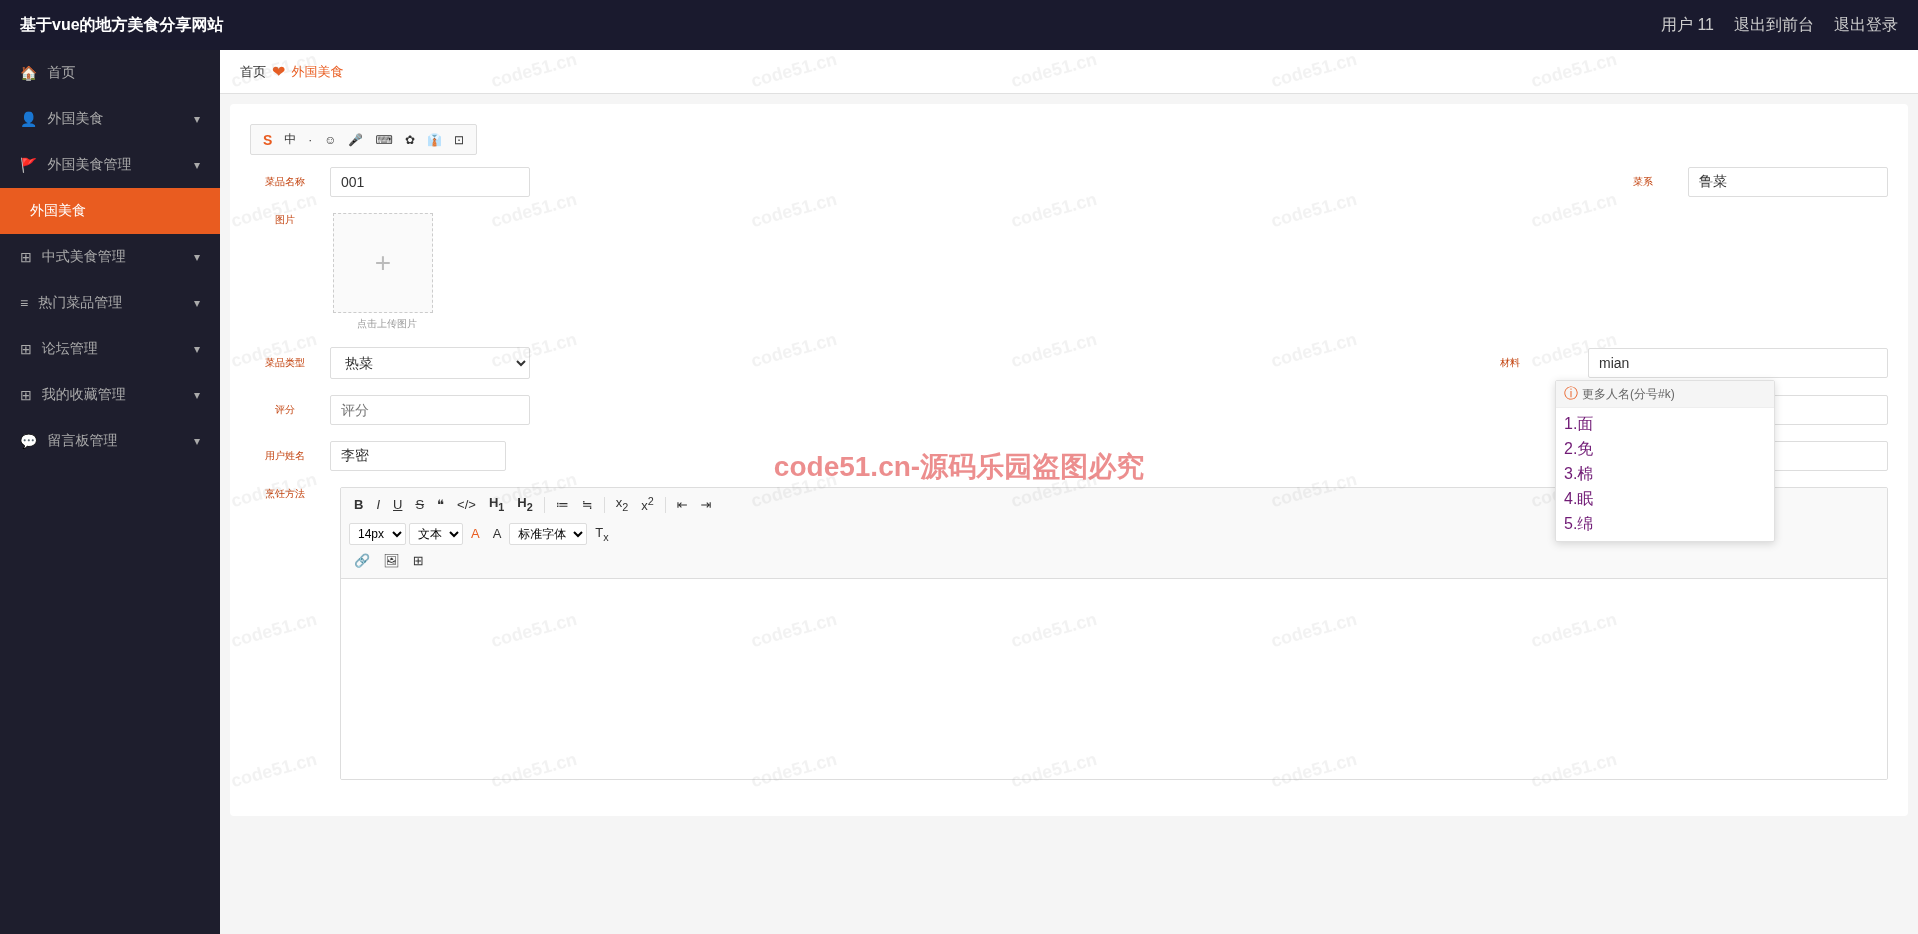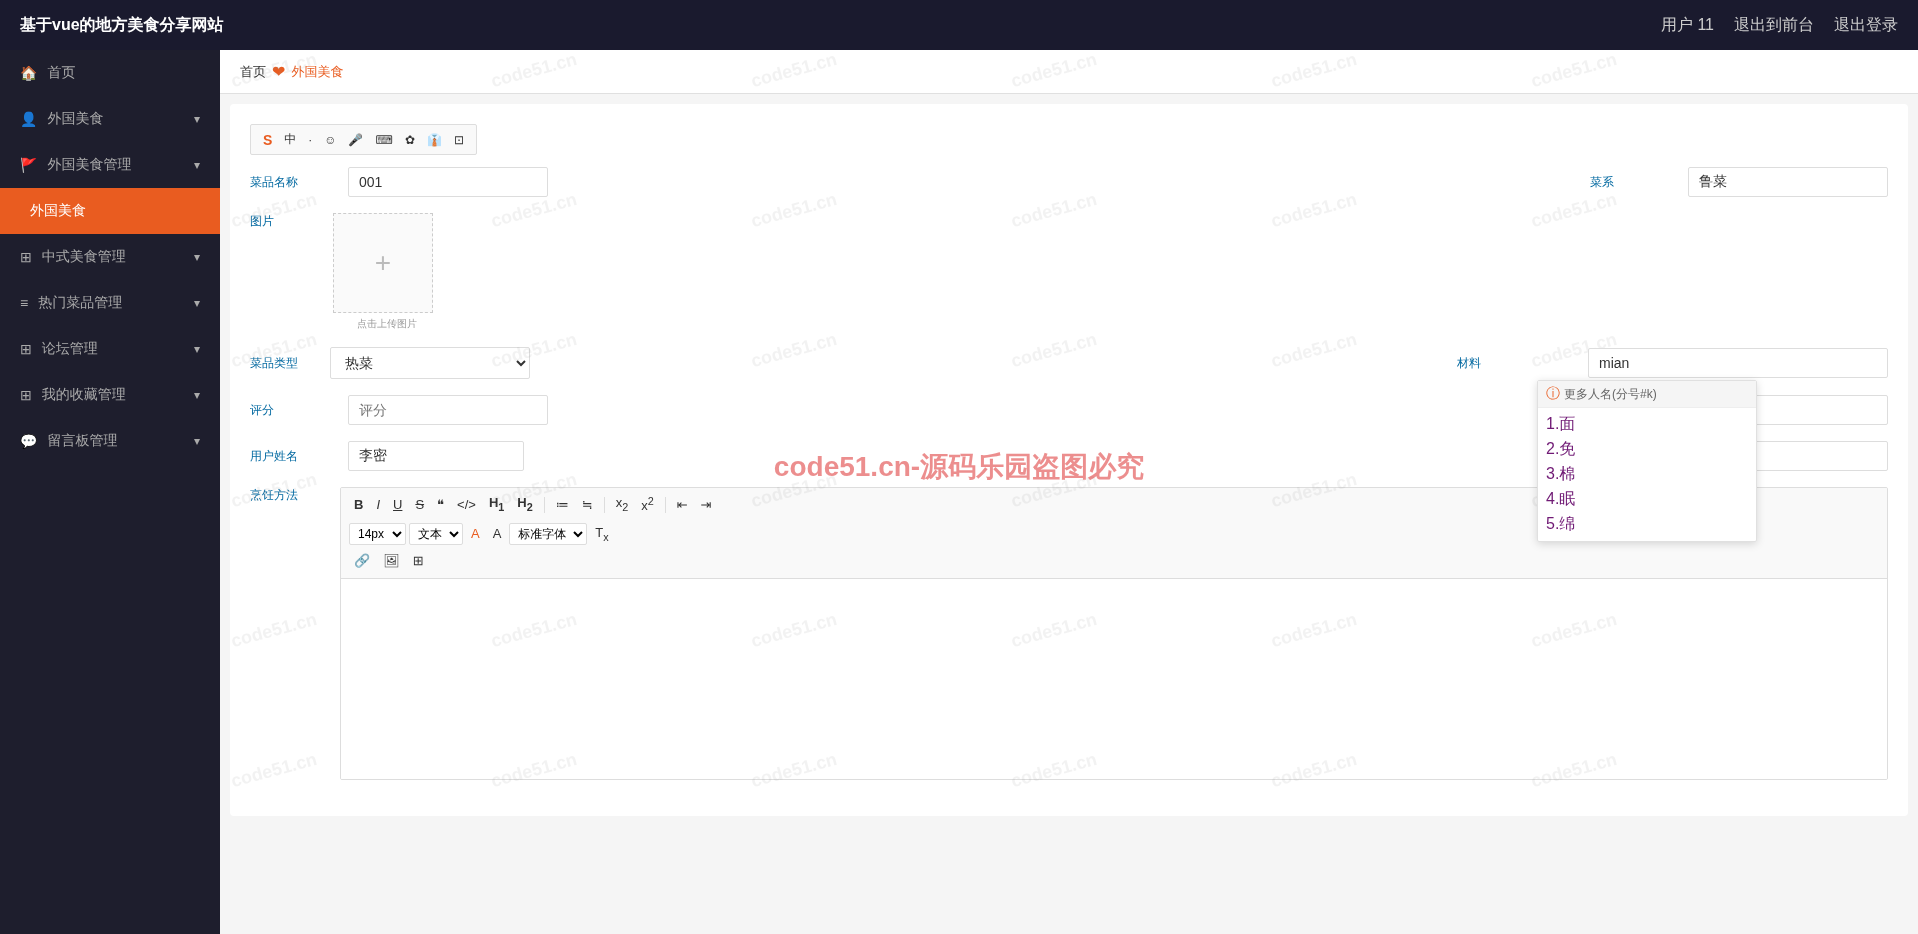--- a/index.html
+++ b/index.html
@@ -109,33 +109,32 @@
 
     
     .form-row {
       display: flex;
       align-items: center;
       margin-bottom: 16px;
       gap: 20px;
     }
     .form-label {
       width: 70px;
-      text-align: left;
-      color: #0369a1;
+      text-align: center;
+      color: #c2410c;
       flex-shrink: 0;
-      font-size: 12px;
+      font-size: 10px;
     }
     .form-input {
       border: 1px solid #ddd;
       padding: 6px 10px;
       border-radius: 2px;
       font-size: 14px;
       outline: none;
       color: #333;
-      margin-left: 18px;
     }
     .input-dish-name { width: 200px; }
     .input-cuisine { width: 200px; }
     .input-ingredient { width: 300px; }
     .input-account { width: 200px; }
     .input-score { width: 200px; }
     .input-username { width: 176px; }
     .input-time { width: 200px; }
 
     

